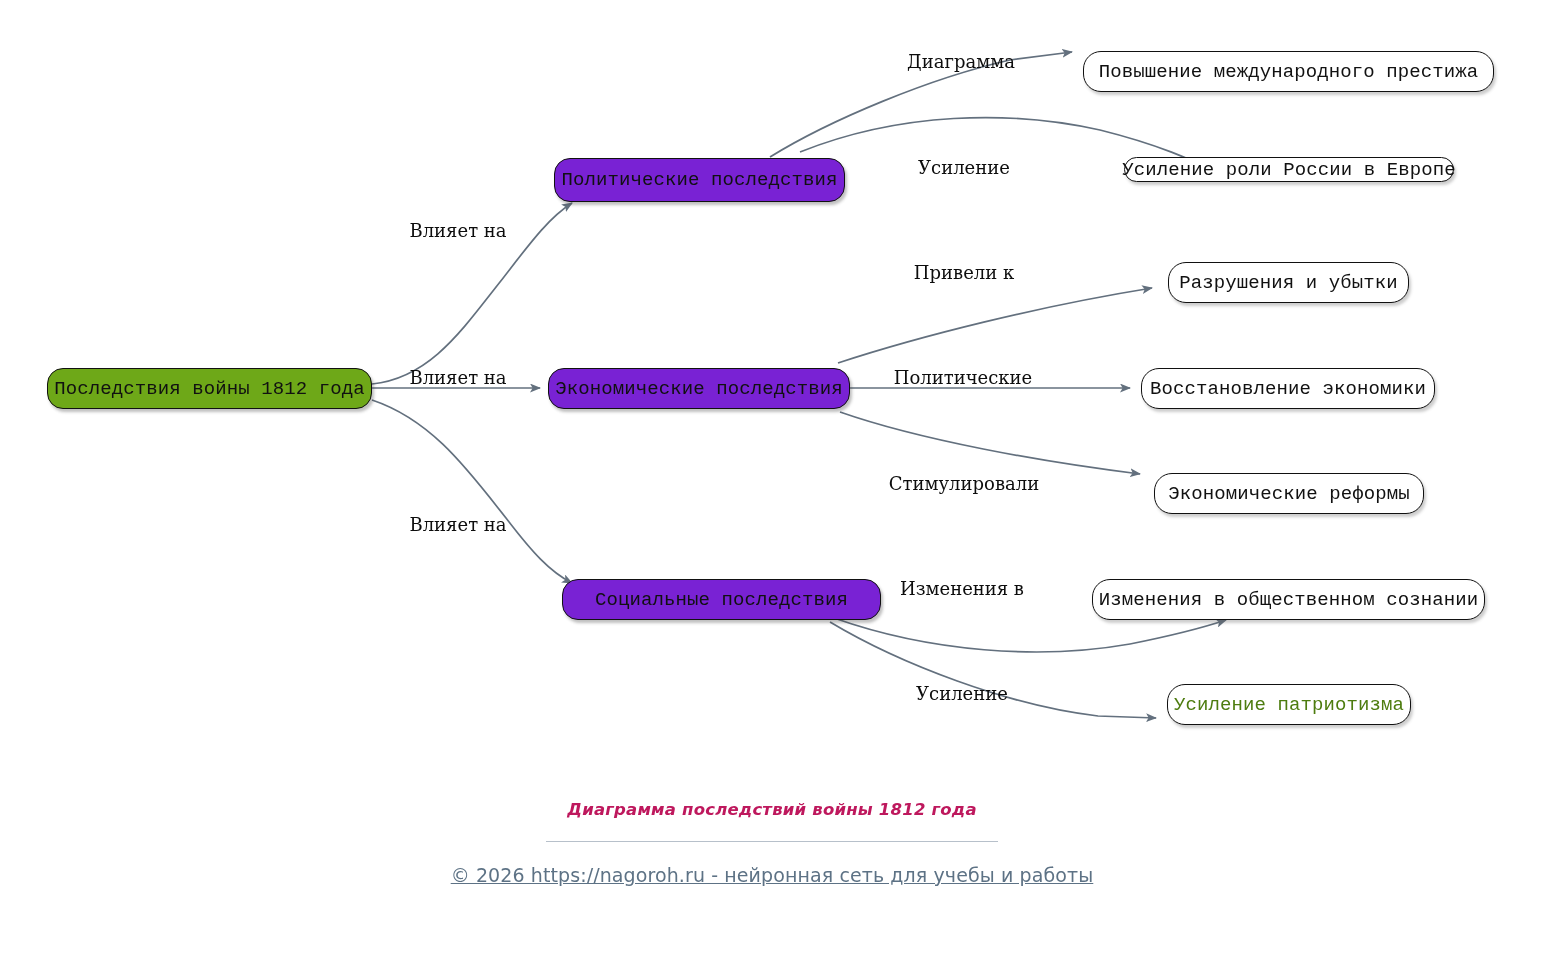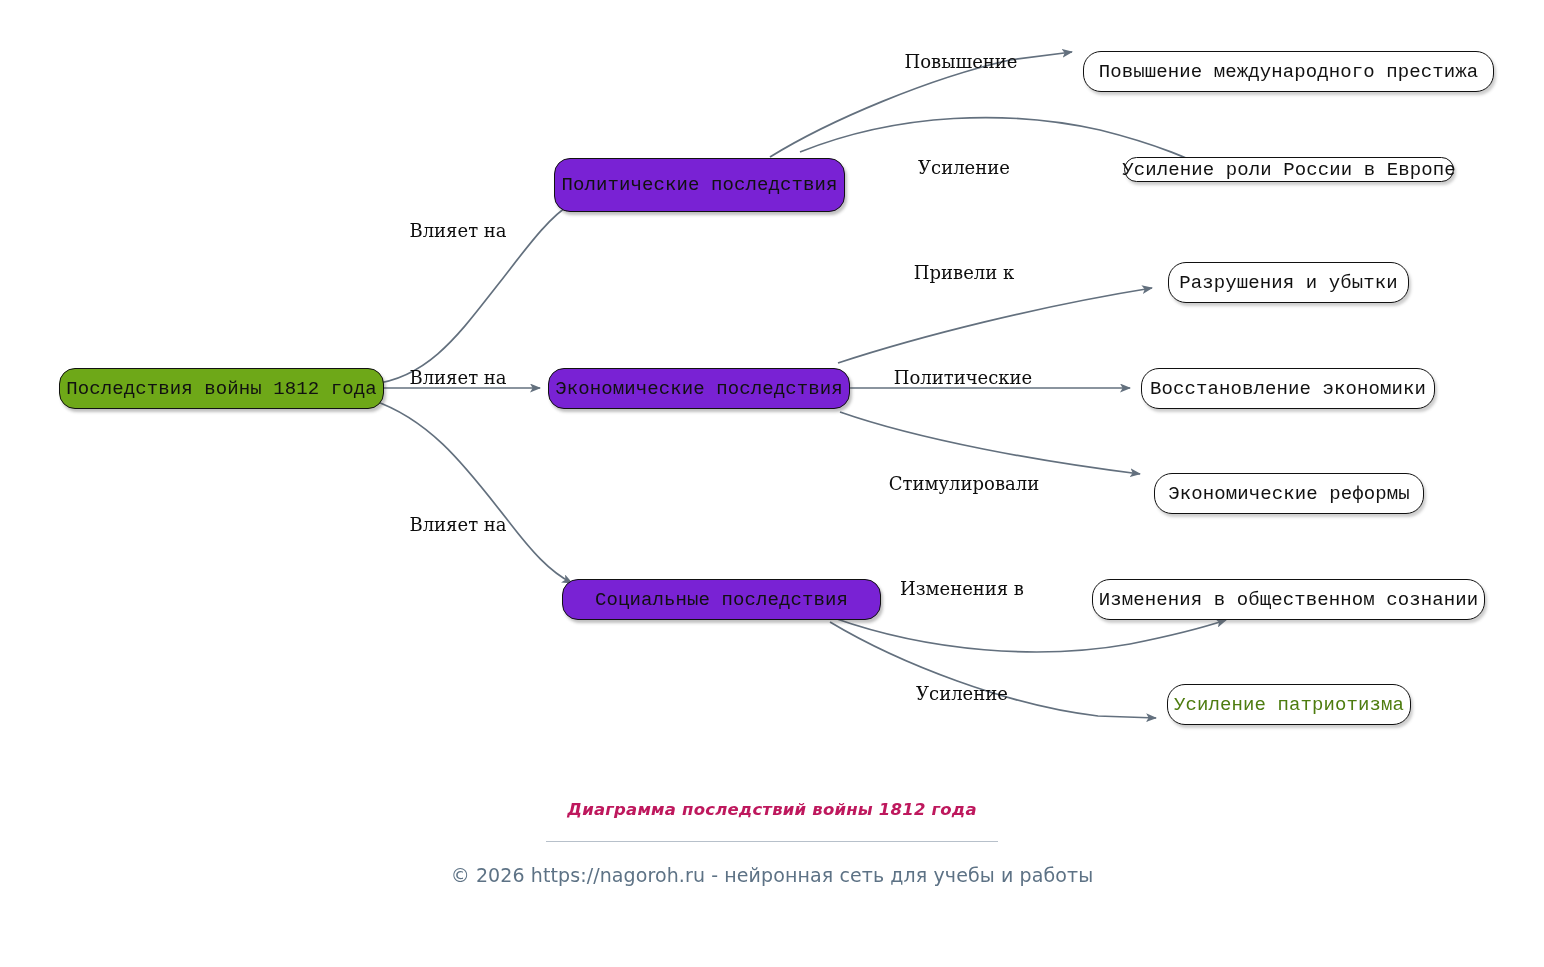--- a/index.html
+++ b/index.html
@@ -38,21 +38,20 @@
     font-family: Liberation Mono, monospace;
     font-size: 19px;
     color: #111111;
     letter-spacing: 0.1px;
     box-shadow: 2px 3px 3px rgba(60,60,60,0.32);
   }
   .node.root {
     background: #6ea818;
     border-color: #111111;
     border-radius: 16px;
-    margin-left: 12px;
   }
   .node.branch {
     background: #7922d4;
     border-color: #111111;
     border-radius: 16px;
   }
   .node.leaf {
     background: #ffffff;
     border-color: #111111;
     border-radius: 18px;
@@ -85,20 +84,21 @@
     height: 1px;
     background: #b7c0ca;
     margin: 22px auto 0 auto;
   }
   #footer-credit {
     margin-top: 22px;
     font-family: "DejaVu Sans", sans-serif;
     font-size: 19px;
     color: #5d7285;
     letter-spacing: 0.1px;
+    text-decoration: underline;
   }
 </style>
 </head>
 <body>
 
 <div id="diagram-root">
 
   <svg id="edge-layer" viewBox="0 0 1544 967" xmlns="http://www.w3.org/2000/svg">
     <defs>
       <marker id="arrowhead" markerWidth="11" markerHeight="9" refX="10" refY="4.5" orient="auto" markerUnits="userSpaceOnUse">
@@ -118,21 +118,21 @@
     <path d="M840,412 C 920,440 1042,462 1140,474" fill="none" stroke="#63707e" stroke-width="1.7" marker-end="url(#arrowhead)"></path>
 
     <path d="M834,618 C 930,652 1040,660 1130,644 C 1180,634 1208,626 1226,620" fill="none" stroke="#63707e" stroke-width="1.7" marker-end="url(#arrowhead)"></path>
     <path d="M830,622 C 900,664 1010,706 1098,716 L1156,718" fill="none" stroke="#63707e" stroke-width="1.7" marker-end="url(#arrowhead)"></path>
   </svg>
 
   <div class="node root" style="left: 47px; top: 368px; width: 325px; height: 41px; background: rgb(110, 168, 24); color: rgb(17, 17, 17);">
     <span>Последствия войны 1812 года</span>
   </div>
 
-  <div class="node branch" style="left: 554px; top: 158px; width: 291px; height: 54px; background: rgb(121, 34, 212); color: rgb(17, 17, 17);">
+  <div class="node branch" style="left: 554px; top: 158px; width: 291px; height: 44px; background: rgb(121, 34, 212); color: rgb(17, 17, 17);">
     <span>Политические последствия</span>
   </div>
 
   <div class="node branch" style="left: 548px; top: 368px; width: 302px; height: 41px; background: rgb(121, 34, 212); color: rgb(17, 17, 17); justify-content: center;">
     <span>Экономические последствия</span>
   </div>
 
   <div class="node branch" style="left: 562px; top: 579px; width: 319px; height: 41px; background: rgb(121, 34, 212); color: rgb(17, 17, 17);">
     <span>Социальные последствия</span>
   </div>
@@ -162,21 +162,21 @@
   </div>
 
   <div class="node leaf" style="left: 1167px; top: 684px; width: 244px; height: 41px; background: rgb(255, 255, 255); color: #4d7c0f;">
     <span>Усиление патриотизма</span>
   </div>
 
   <div class="edge-label" style="left:458px; top:230px;">Влияет на</div>
   <div class="edge-label" style="left:458px; top:377px;">Влияет на</div>
   <div class="edge-label" style="left:458px; top:524px;">Влияет на</div>
 
-  <div class="edge-label" style="left:961px; top:61px;">Повышение</div>
+  <div class="edge-label" style="left:961px; top:61px;">Диаграмма</div>
   <div class="edge-label" style="left:964px; top:167px;">Усиление</div>
 
   <div class="edge-label" style="left:964px; top:272px;">Привели к</div>
   <div class="edge-label" style="left:963px; top:377px;">Политические</div>
   <div class="edge-label" style="left:964px; top:483px;">Стимулировали</div>
 
   <div class="edge-label" style="left:962px; top:588px;">Изменения в</div>
   <div class="edge-label" style="left:962px; top:693px;">Усиление</div>
 
   <div id="footer-block">

